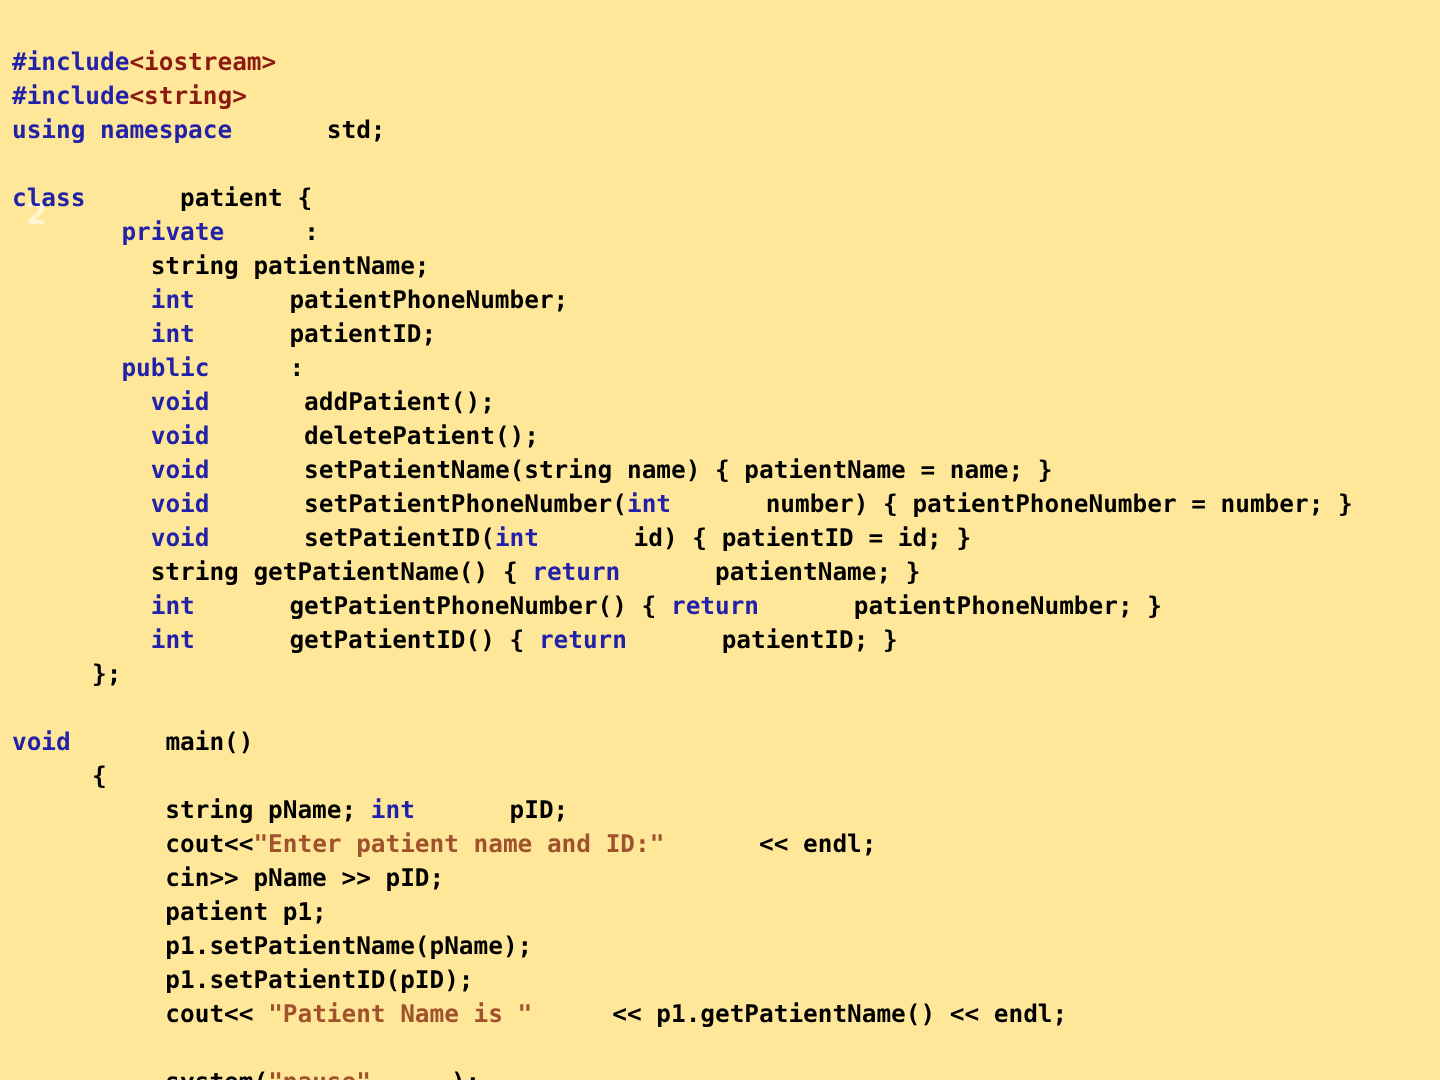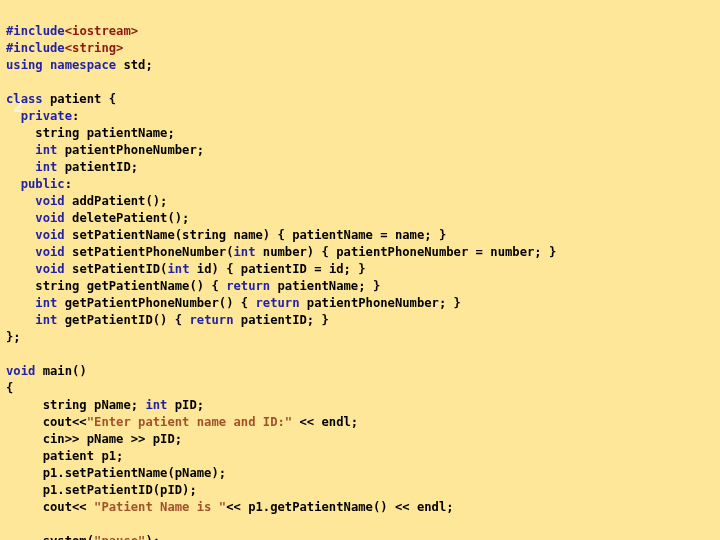--- a/index.html
+++ b/index.html
@@ -27,21 +27,21 @@
     font-weight: bold;
     color: #000000;
   }
   .line {
     height: 17.0px;
     white-space: pre;
   }
   .kw   { color: #2222A8; }
   .inc  { color: #8C1A10; }
   .str  { color: #A0522D; }
-  .pln  { color: #000000; }
+  .pln  { color: #000000; margin-left: 40px; }
   .blank { height: 17.0px; }
   #watermark {
     position: absolute;
     left: 13px;
     top: 100px;
     font-family: "DejaVu Sans", "Liberation Sans", sans-serif;
     font-size: 15px;
     font-weight: bold;
     color: #FFF6D8;
     opacity: 0.95;

